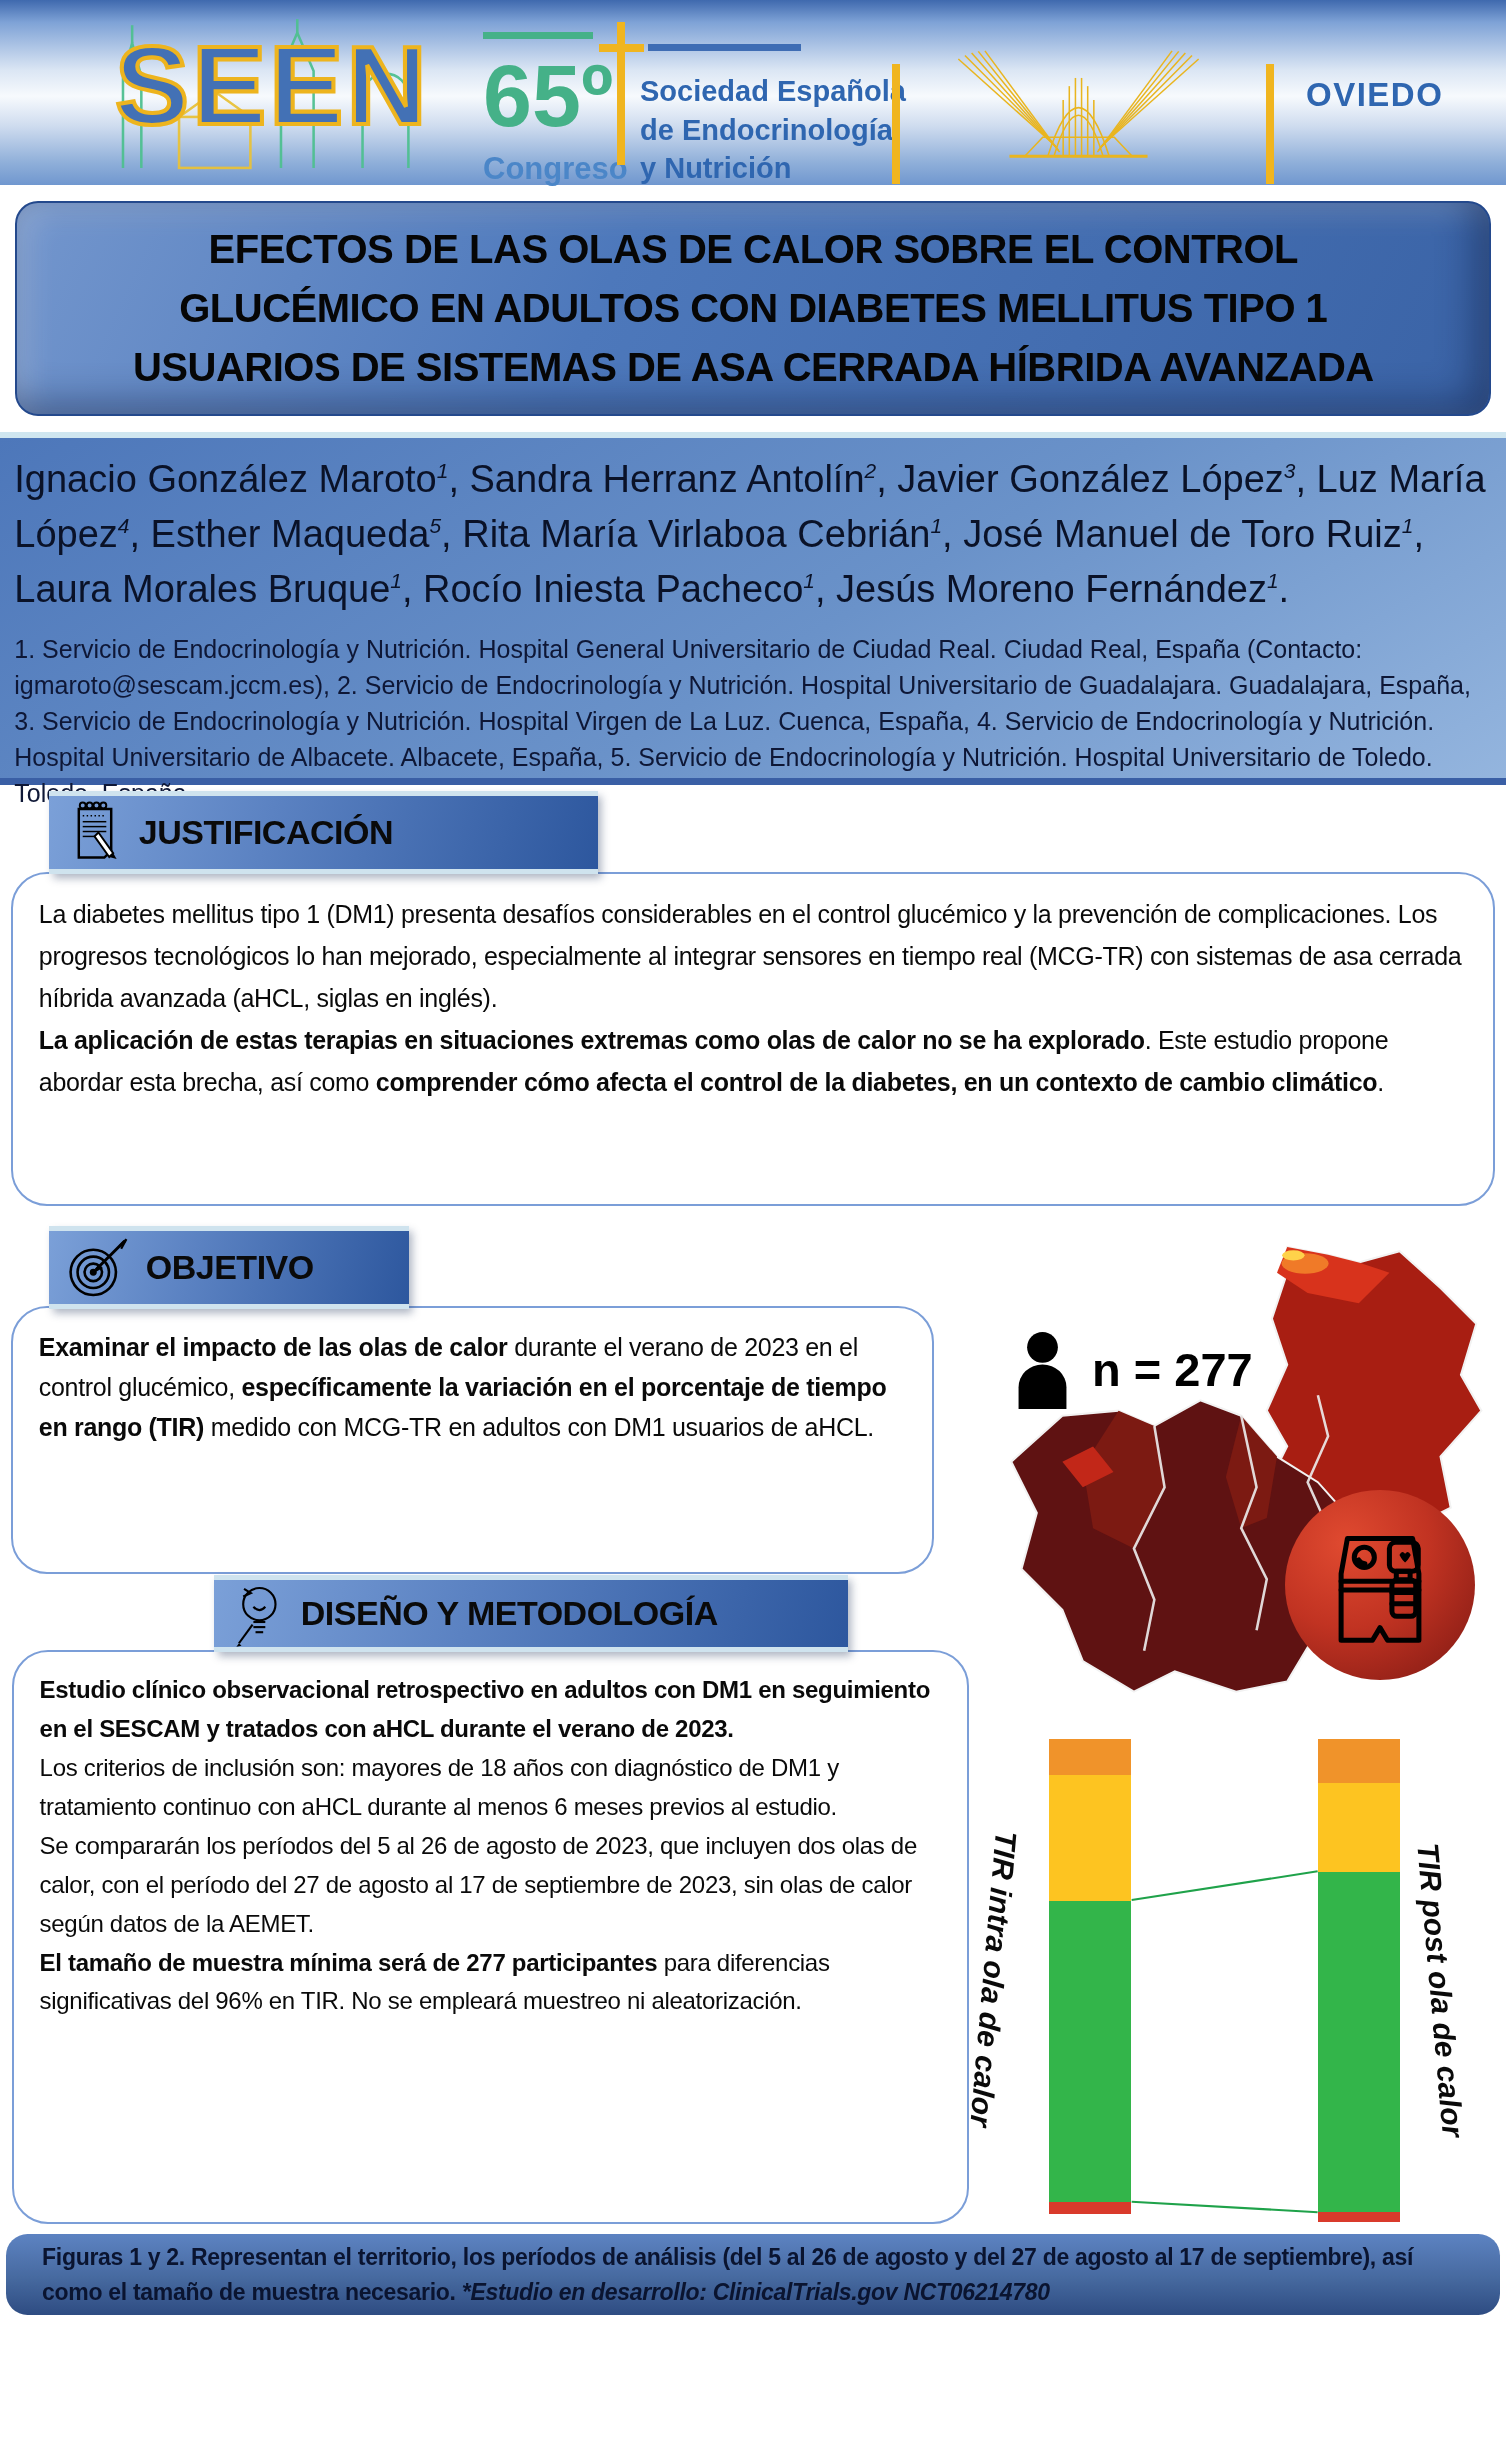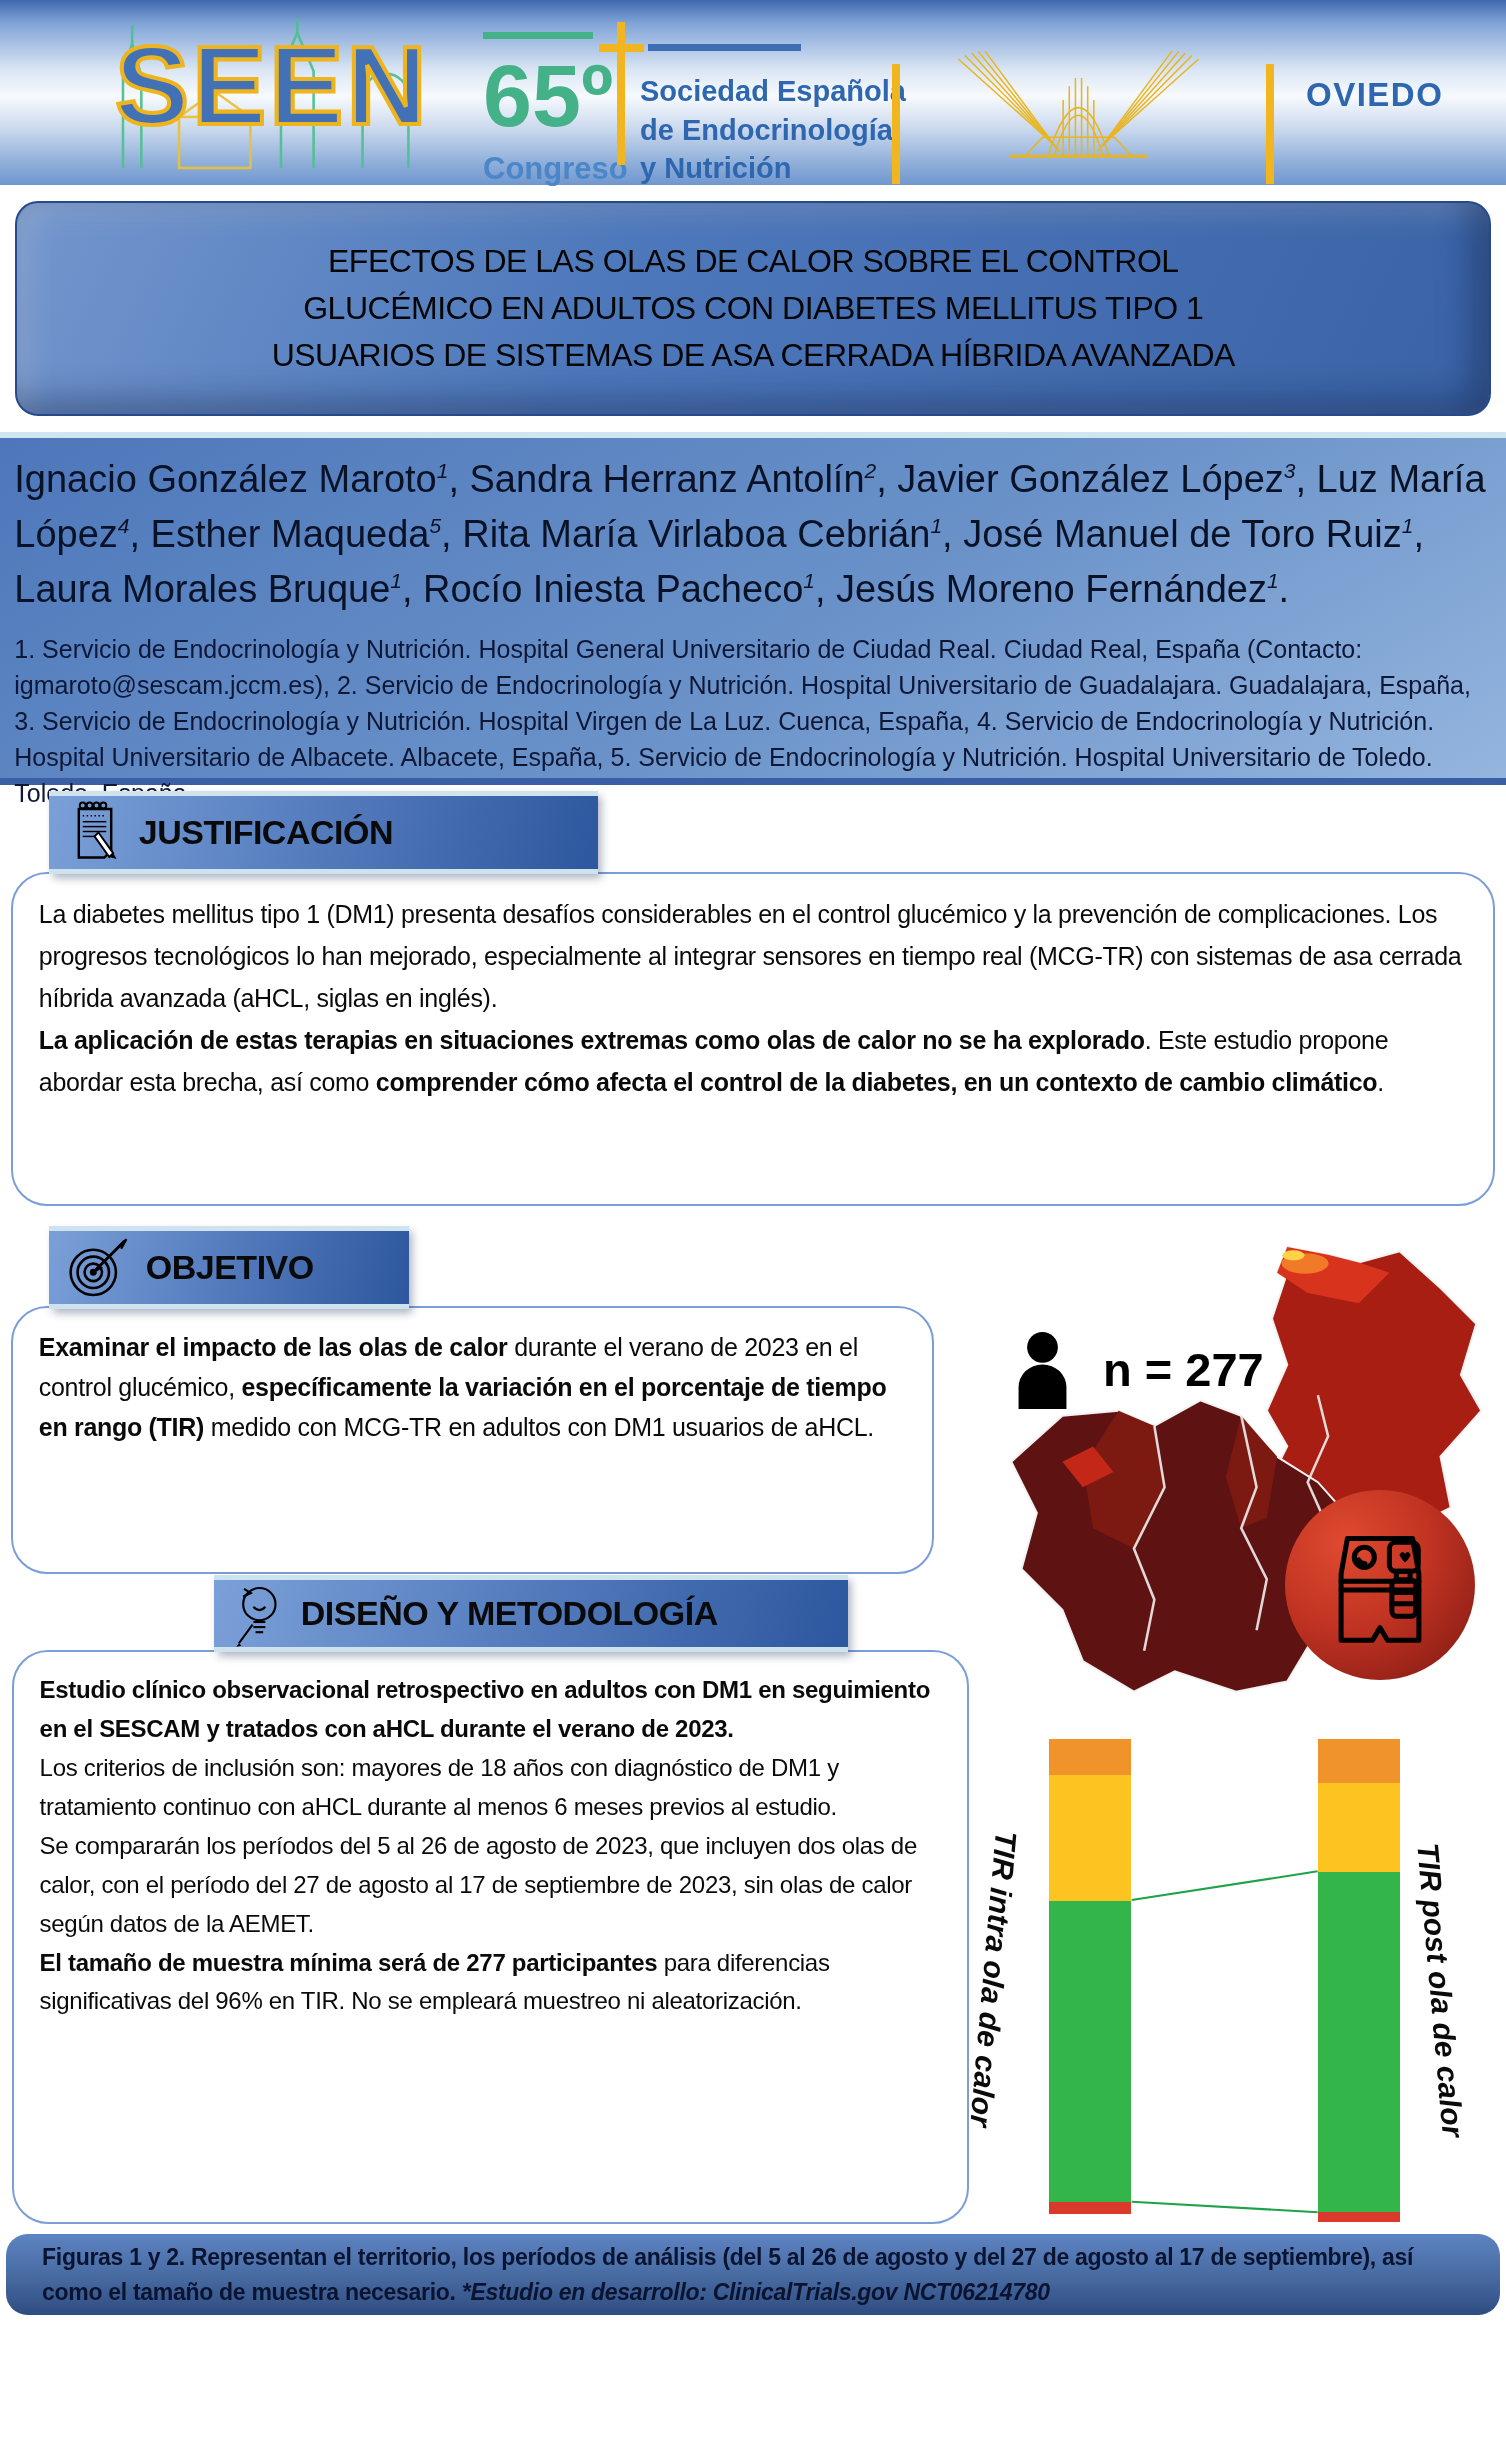--- a/index.html
+++ b/index.html
@@ -26,21 +26,21 @@
   #goldbar-a{left:892px;top:64px;height:120px}
   #goldbar-b{left:1266px;top:64px;height:120px}
   #landmark{left:920px;top:36px}
   #oviedo{left:1306px;top:76px;font-size:33px;font-weight:800;color:#2f66b0;letter-spacing:1.5px}
 
   
   #title-box{left:15.3px;top:201px;width:1476px;height:215px;border-radius:23px;border:2px solid #24498c;
     background:linear-gradient(115deg,#7396cd 0%,#4d78bb 40%,#3a63a6 100%);
     box-shadow:inset -14.3px -11.2px 36px rgba(10,25,60,.45),inset 11.2px 9.2px 28px rgba(255,255,255,.22);
     display:flex;flex-direction:column;justify-content:center;align-items:center}
-  .title-line{font-size:32px;font-weight:400;color:#060606;line-height:1.47;letter-spacing:-0.5px;text-align:left}
+  .title-line{font-size:40px;font-weight:700;color:#060606;line-height:1.47;letter-spacing:-0.5px;text-align:left}
 
   
   #authors-panel{left:0;top:432px;width:1507px;height:353px;
     background:linear-gradient(150deg,#4d77ba 0%,#6a92c9 55%,#94b5de 100%);
     border-top:6.1px solid #cfe6f0;border-bottom:7.2px solid #3a5fa5;padding:14.3px 14.3px 0 14.3px}
   #authors-line{font-size:38px;font-weight:400;color:#0a1228;line-height:1.45}
   #authors-line sup{font-size:.55em;font-style:italic}
   #affiliations{margin-top:13.3px;font-size:25px;color:#0e1736;line-height:1.44;font-weight:500}
 
   
@@ -57,21 +57,21 @@
   .round-box{background:#fff;border:2.6px solid #7b9ed8;border-radius:36px;z-index:2;padding:19.4px 31px 10.2px 25.6px}
   #box-just{left:11.2px;top:872px;width:1484px;height:334px}
   #box-obj{left:11.2px;top:1306px;width:923px;height:268px}
   #box-met{left:12px;top:1650px;width:957px;height:574px}
   .para{font-size:25px;line-height:1.68;color:#0a0a0a;white-space:pre-wrap;letter-spacing:-0.3px}
   #box-obj .para{line-height:1.6}
   #box-met .para{font-size:24px;line-height:1.62}
   .b{font-weight:800}.i{font-style:italic}
 
   
-  #sample-row{left:1014px;top:1328px;display:flex;align-items:center;gap:32px;z-index:3}
+  #sample-row{left:1014px;top:1328px;display:flex;align-items:center;gap:21px;z-index:3}
   #sample-label{font-size:47px;font-weight:800;color:#000}
 
   
   #map{left:1001px;top:1242px;z-index:1}
   #pump-circle{left:1285px;top:1490px;width:190px;height:190px;border-radius:50%;z-index:3;
     background:radial-gradient(circle at 32% 28%,#e04a30 0%,#c13322 45%,#7c1712 100%);
     display:flex;align-items:center;justify-content:center}
 
   
   .bar{position:absolute;display:flex;flex-direction:column;z-index:2}

